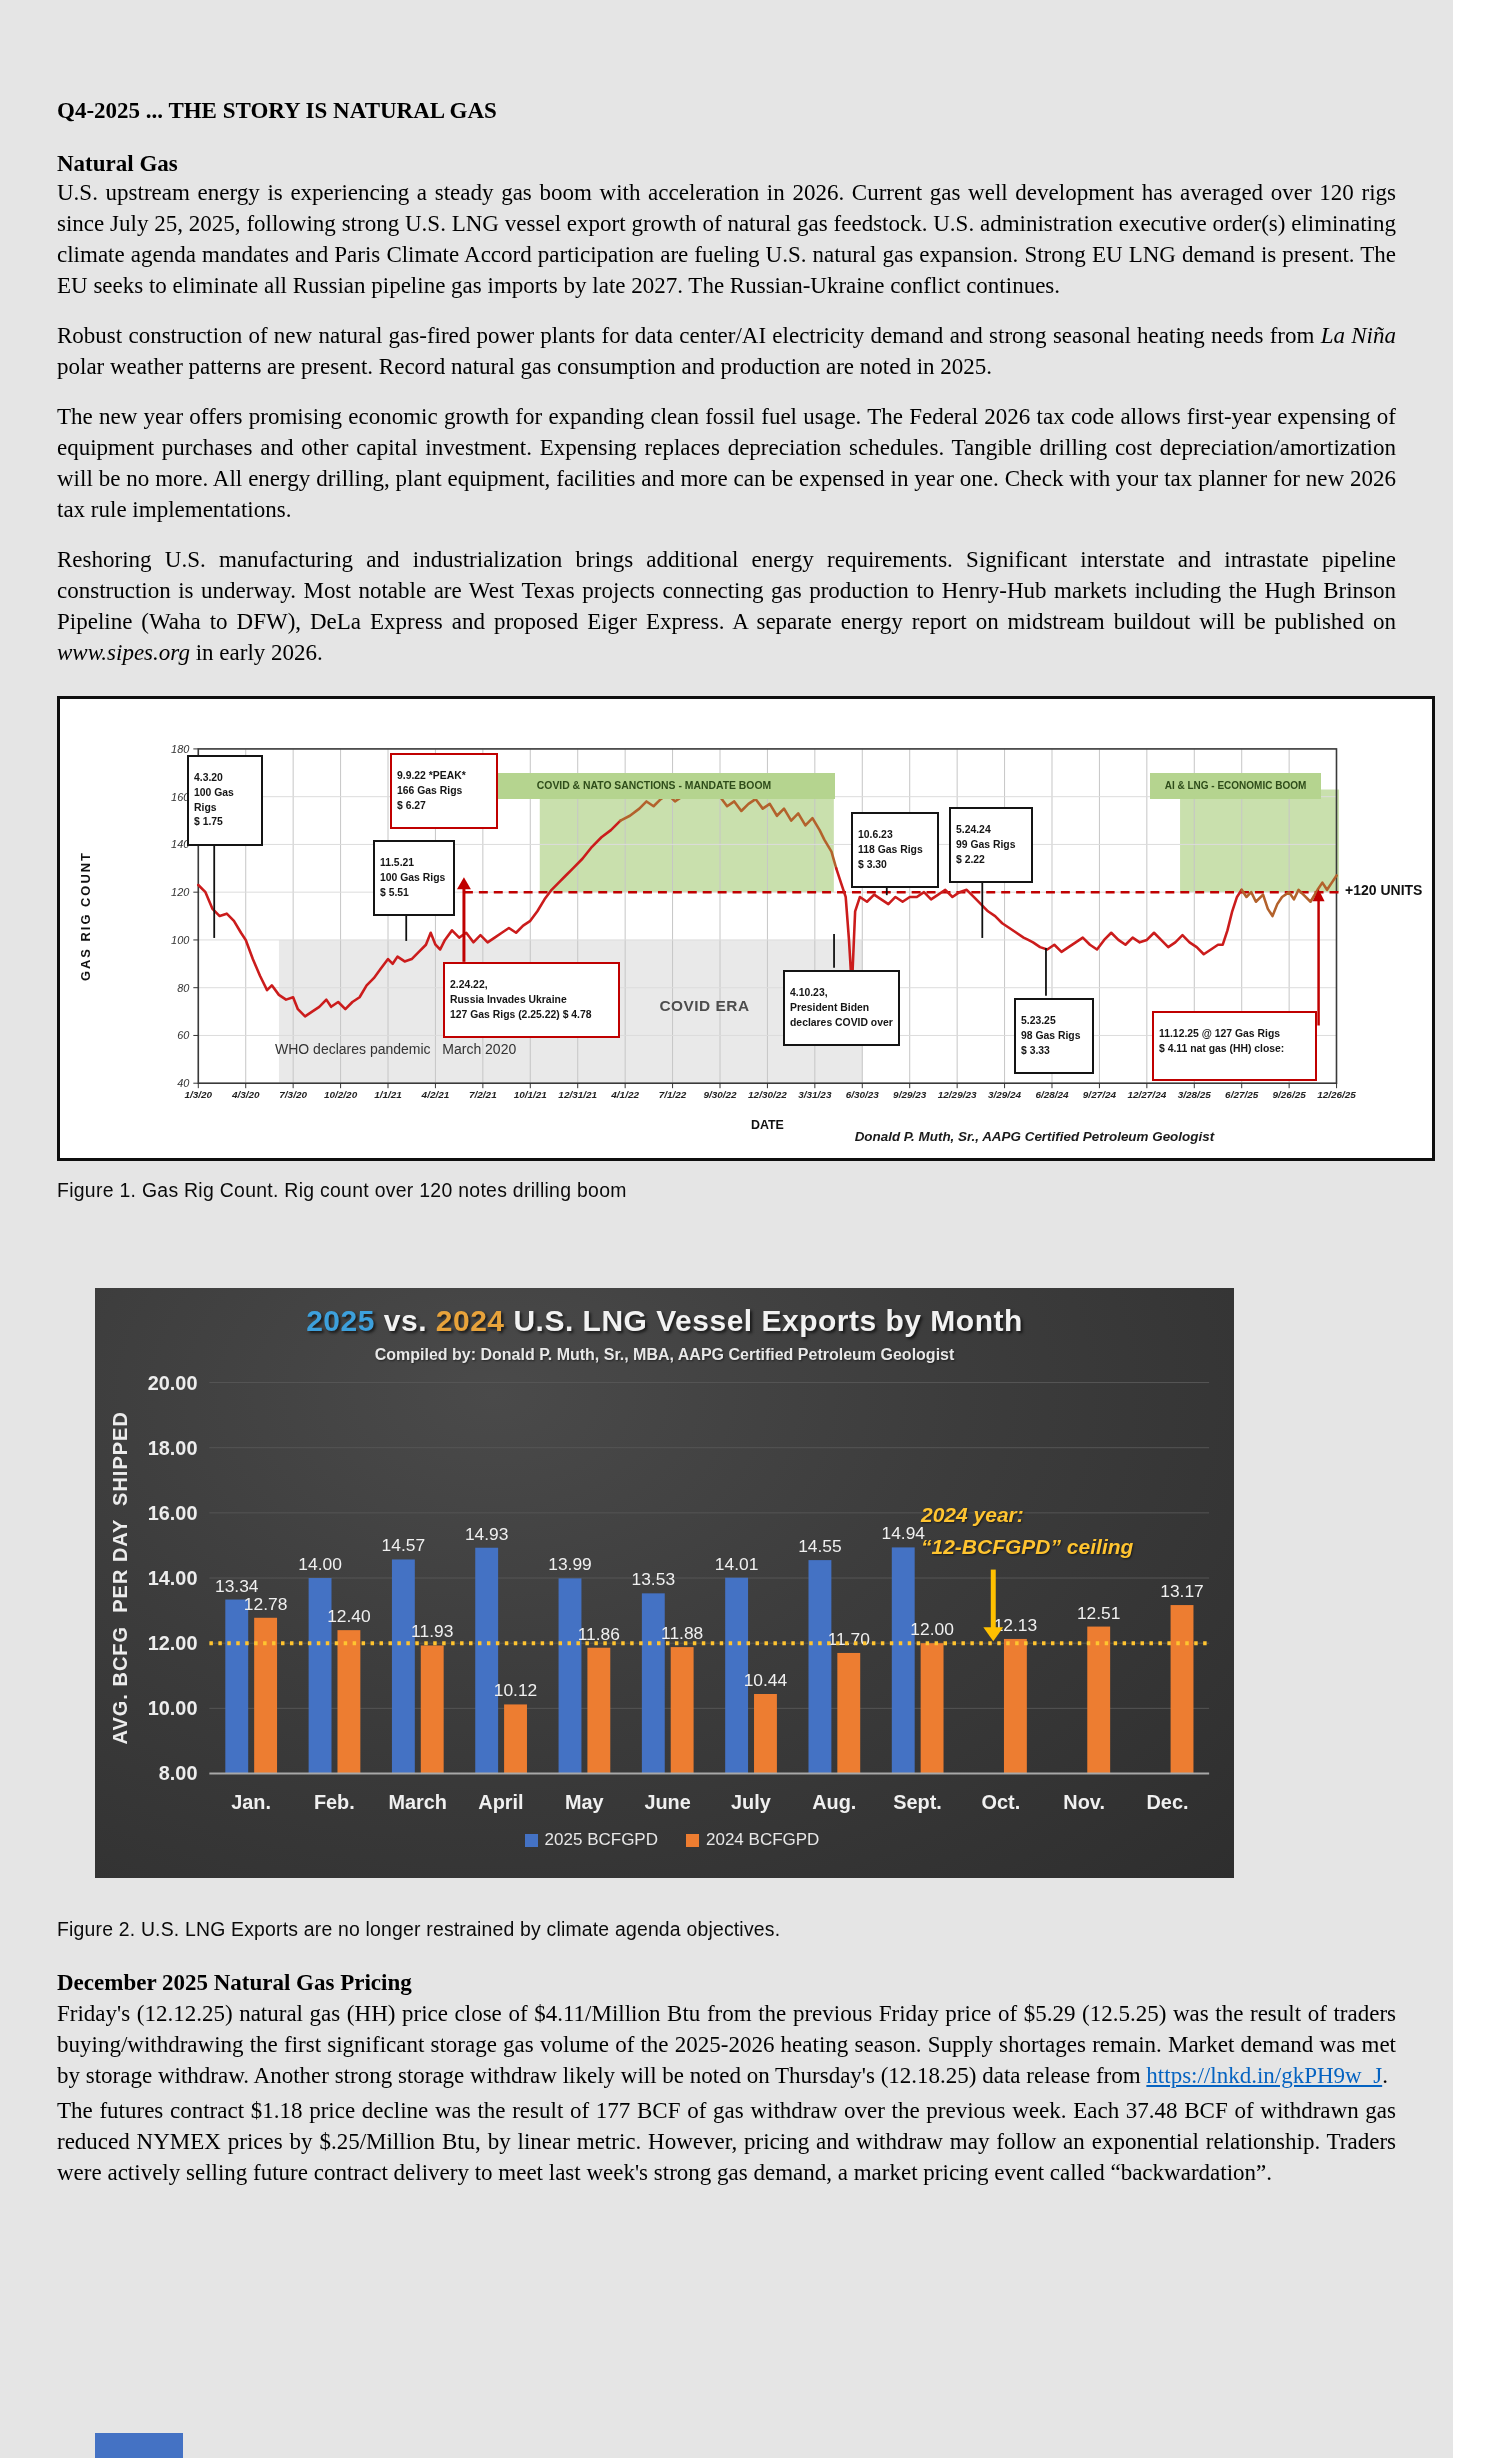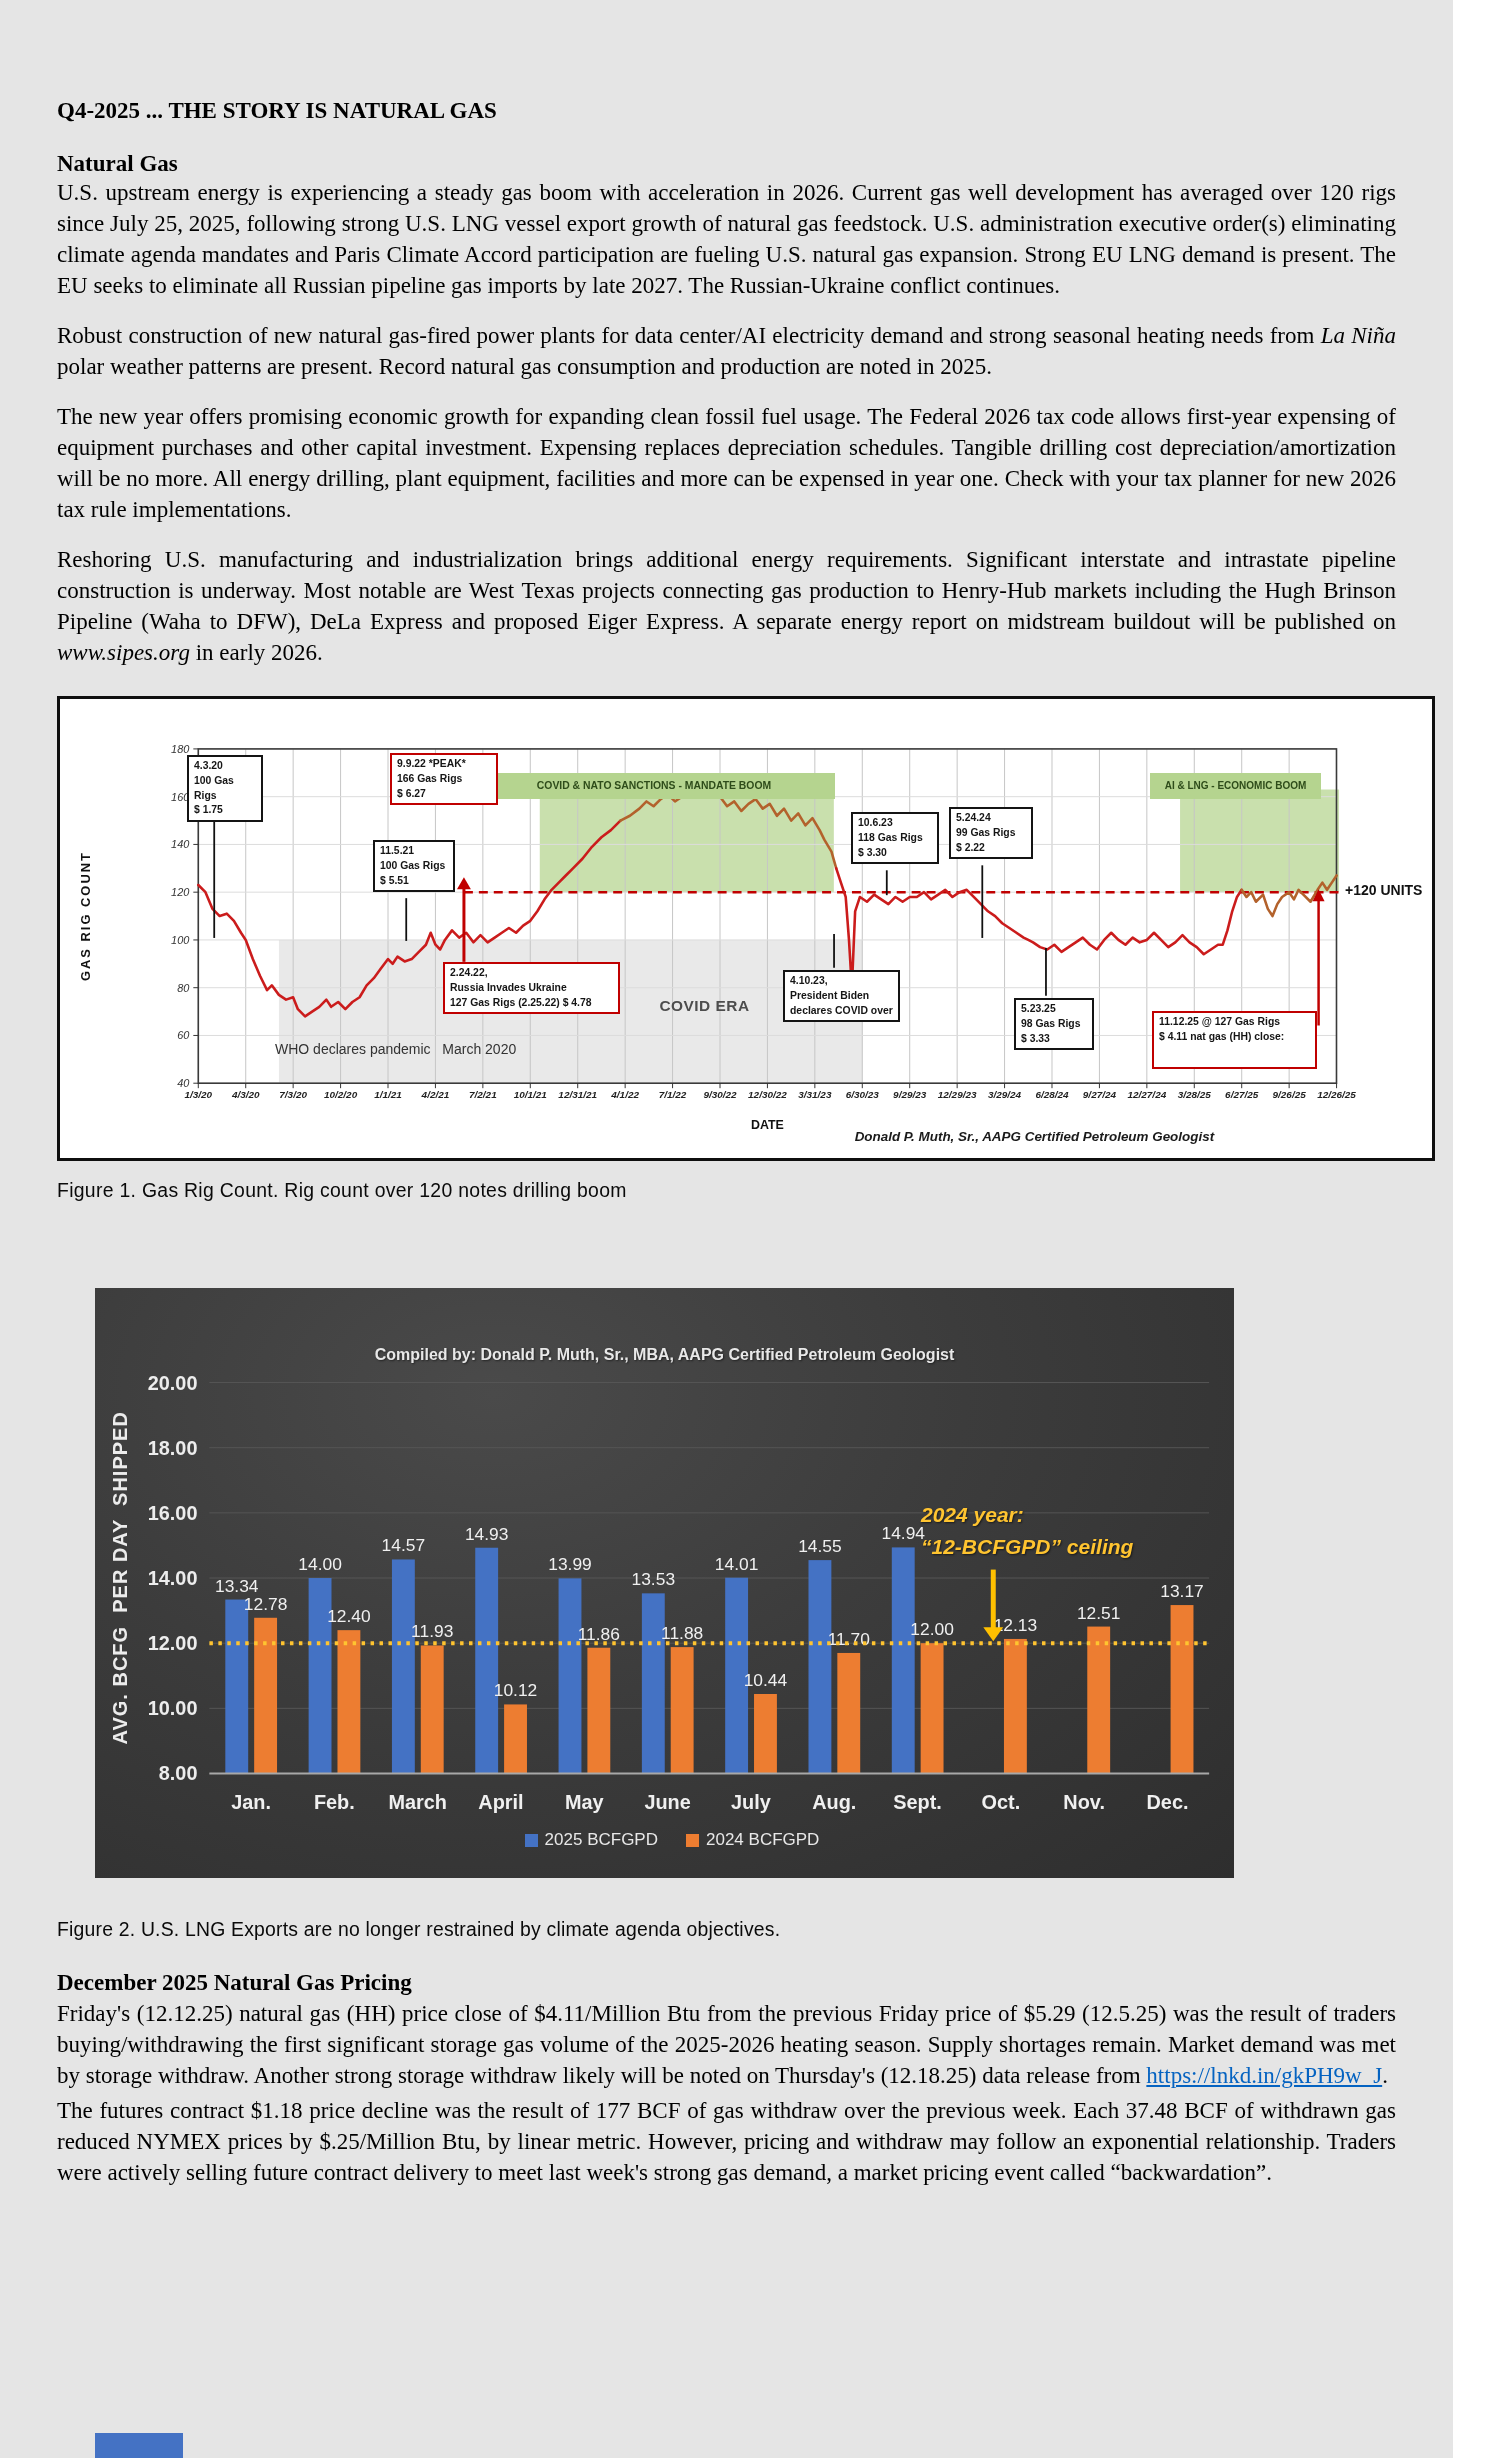--- a/index.html
+++ b/index.html
@@ -14,21 +14,21 @@
   a.doclink{color:#0563c1;text-decoration:underline;}
 
   
   .fig1{position:relative;width:1378px;height:465px;box-sizing:border-box;margin-top:28px;
         border:3px solid #0f0f0f;background:#fff;font-family:"Liberation Sans",sans-serif;}
   .fig1 svg{position:absolute;left:0;top:0;width:1372px;height:459px;}
   .f1title{position:absolute;top:11px;left:60px;width:1194px;text-align:center;
            font-size:13.4px;font-weight:bold;letter-spacing:0.2px;}
   .f1t-main{color:#595959;}
   .f1t-sub{color:#353535;}
-  .ann{position:absolute;background:#fff;border:2px solid #141414;padding:2px 5px;
+  .ann{position:absolute;background:#fff;border:2px solid #141414;padding:14px 5px;
        font:bold 10.4px/1.42 "Liberation Sans",sans-serif;color:#151515;z-index:5;}
   .ann.red{border:2.5px solid #c00000;}
   .glabel{position:absolute;background:#b5d48f;color:#2e4c1a;font:bold 10.4px/26px "Liberation Sans",sans-serif;
           text-align:center;height:26px;z-index:4;}
   .plus120{position:absolute;left:1285px;top:183px;font:bold 14px "Liberation Sans",sans-serif;color:#111;}
   .covidera{position:absolute;left:580px;top:298px;width:129px;text-align:center;
             font:bold 15.4px "Liberation Sans",sans-serif;color:#4d4d4d;letter-spacing:0.5px;}
   .whonote{position:absolute;left:215px;top:342px;font:14px "Liberation Sans",sans-serif;
            color:#333;white-space:pre;}
 
@@ -256,20 +256,23 @@
     <div class="ann red" style="left:1092px;top:312px;width:151px;padding-bottom:22px;">
       <div>11.12.25 @ 127 Gas Rigs</div>
       <div>$ 4.11 nat gas (HH) close:</div>
     </div>
   </div>
 
   <div class="caption1">Figure 1. Gas Rig Count. Rig count over 120 notes drilling boom</div>
 
   <div class="fig2wrap">
     <div class="fig2">
+      <div class="f2title">
+        <span id="tp0" style="color: rgb(61, 160, 220);">2025</span><span id="tp1" style="color: rgb(242, 242, 242);"> vs. </span><span id="tp2" style="color: rgb(232, 163, 59);">2024</span><span id="tp3" style="color: rgb(242, 242, 242);"> U.S. LNG Vessel Exports by Month</span>
+      </div>
       <div class="f2sub">Compiled by: Donald P. Muth, Sr., MBA, AAPG Certified Petroleum Geologist</div>
       <div class="f2ylab">AVG. BCFG  PER DAY  SHIPPED</div>
       <svg id="fig2-svg" viewBox="0 0 1145 593">
           <g>
             <line x1="115" y1="95" x2="1120" y2="95" stroke="#565656" stroke-width="1"></line>
             <text x="103" y="102" text-anchor="end" font-weight="bold" font-size="20px" fill="#ededed" font-family="Liberation Sans,sans-serif">20.00</text>
             <line x1="115" y1="160.5" x2="1120" y2="160.5" stroke="#565656" stroke-width="1"></line>
             <text x="103" y="167.5" text-anchor="end" font-weight="bold" font-size="20px" fill="#ededed" font-family="Liberation Sans,sans-serif">18.00</text>
             <line x1="115" y1="226" x2="1120" y2="226" stroke="#565656" stroke-width="1"></line>
             <text x="103" y="233" text-anchor="end" font-weight="bold" font-size="20px" fill="#ededed" font-family="Liberation Sans,sans-serif">16.00</text>

